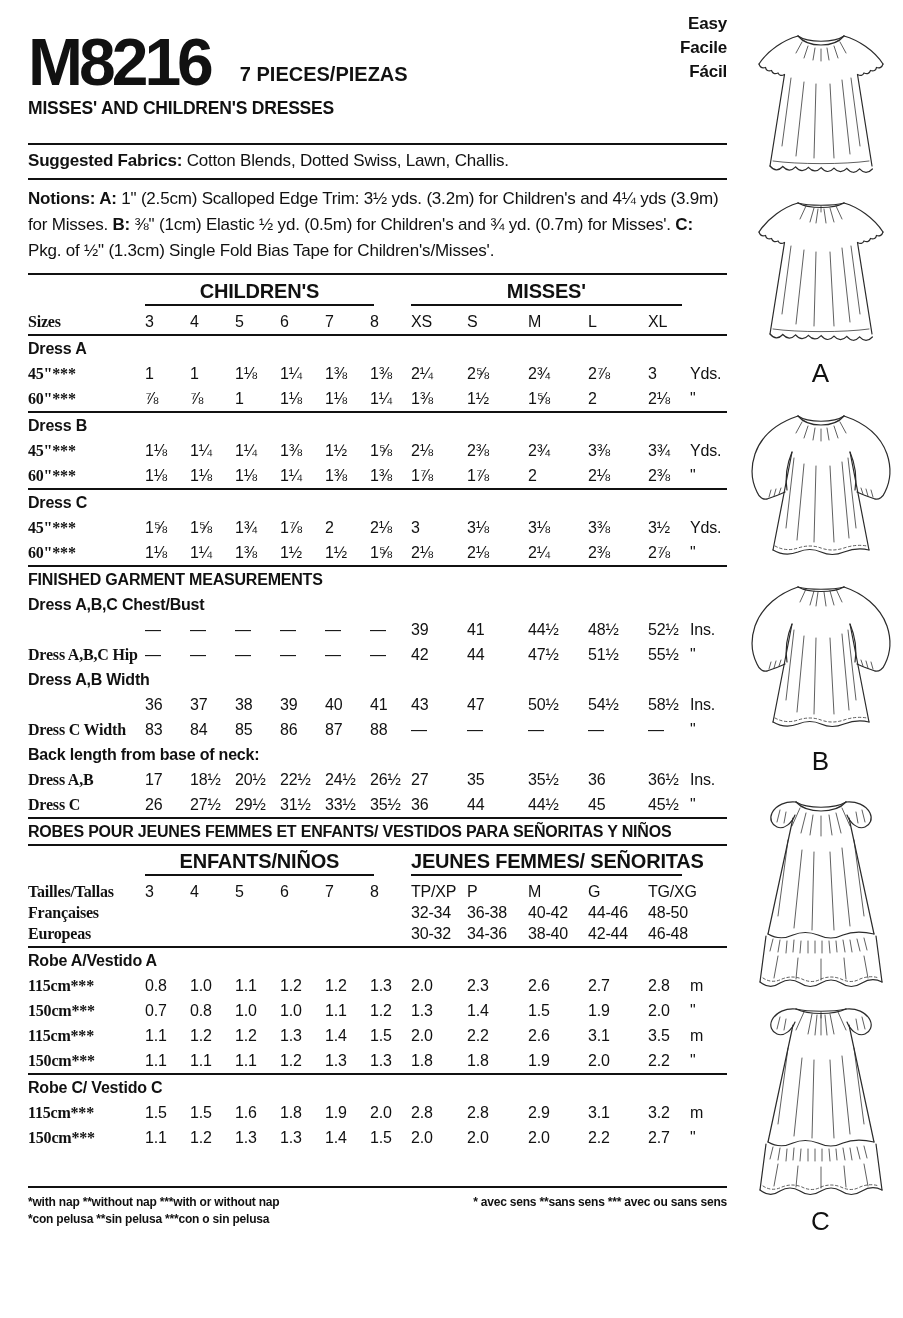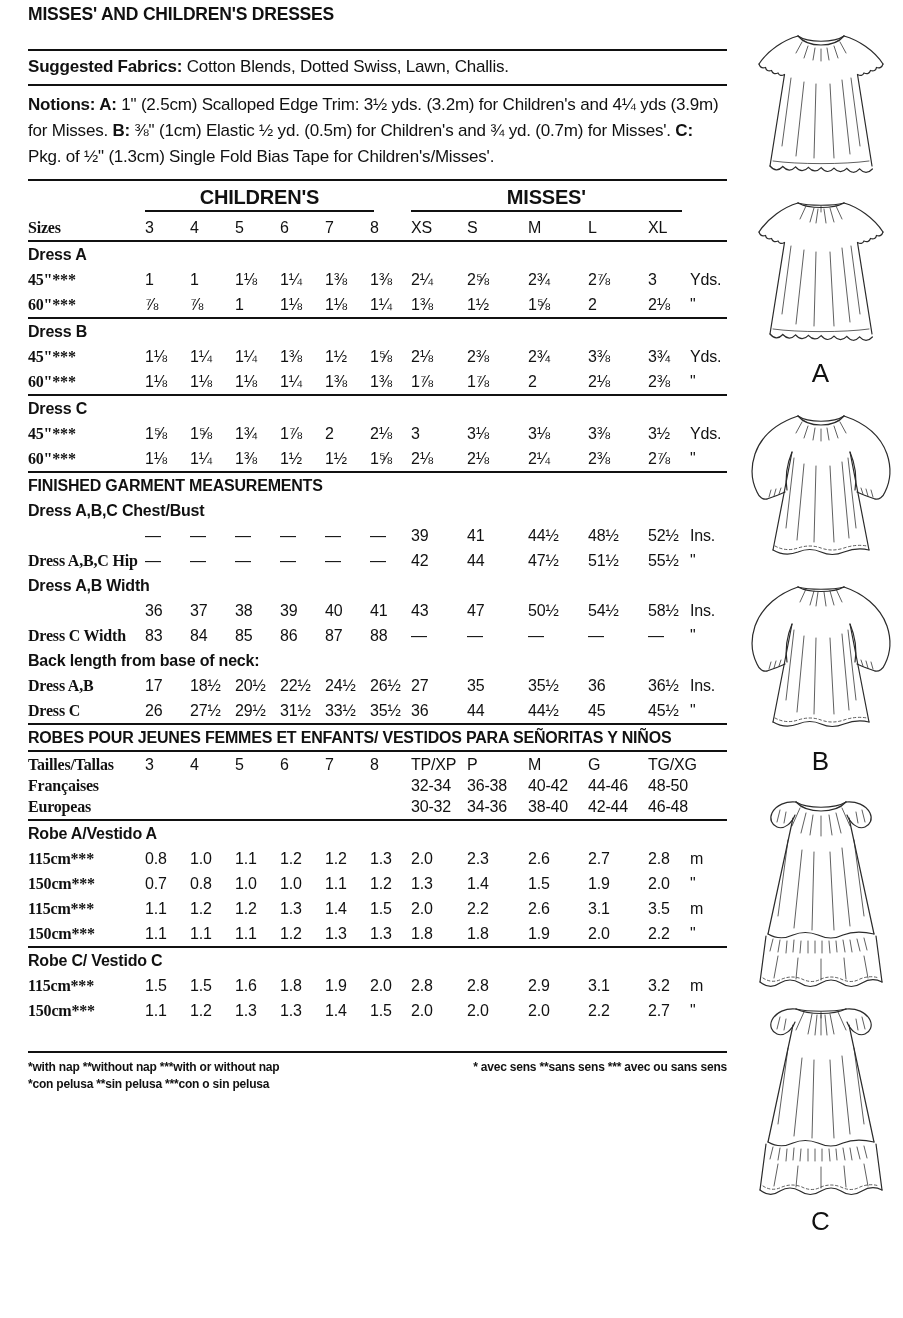--- a/index.html
+++ b/index.html
@@ -28,40 +28,49 @@
   td.banner { font-weight:700; font-size:16.5px; border-top:2.5px solid #111; border-bottom:2.5px solid #111;
               padding:5px 0 4px; }
   tr.rule td { border-top:2.5px solid #111; }
   tr.tight td { padding-top:0; }
   td.grp { padding-bottom:0; }
   .grpline { border-bottom:2px solid #111; font-weight:700; font-size:20px; text-align:center;
              width:86%; padding-bottom:1px; }
   .grpline-r { width:97%; }
 
   
-  .footnotes { border-top:2.5px solid #111; margin-top:28px; padding-top:6px; display:flex;
+  .footnotes { border-top:2.5px solid #111; margin-top:36px; padding-top:6px; display:flex;
                justify-content:space-between; font-size:12px; font-weight:700; line-height:17px; }
   .footnotes .fn-right { text-align:right; }
 
   
   .art { position:absolute; left:738px; top:0; width:165px; height:1318px; }
   .figure { position:absolute; left:0; width:165px; display:flex; flex-direction:column; align-items:center; }
   .fig-a { top:20px; } .fig-b { top:400px; } .fig-c { top:788px; }
   .fig-label { font-size:26px; margin-top:2px; letter-spacing:0; }
   svg.dress { display:block; }
   svg.dress path, svg.dress line { fill:none; stroke:#2b2b2b; stroke-width:1.2; stroke-linecap:round; }
   svg.dress .fine { stroke-width:0.75; }
   svg.dress .dash { stroke-width:0.75; stroke-dasharray:2.5 2.5; }
 </style>
 </head>
 <body>
 
 <div class="page">
   <div class="content">
 
+    <div class="masthead">
+      <div class="pattern-number">M8216</div>
+      <div class="pieces">7 PIECES/PIEZAS</div>
+      <div class="difficulty">
+        <div>Easy</div>
+        <div>Facile</div>
+        <div>Fácil</div>
+      </div>
+    </div>
 
     <div class="doc-title">MISSES' AND CHILDREN'S DRESSES</div>
 
     <div class="fabrics"><b>Suggested Fabrics:</b><span> Cotton Blends, Dotted Swiss, Lawn, Challis.</span></div>
 
     <div class="notions"><b>Notions: A:</b><span> 1" (2.5cm) Scalloped Edge Trim: 3½ yds. (3.2m) for Children's and 4¼ yds (3.9m) for Misses. </span><b>B:</b><span> ⅜" (1cm) Elastic ½ yd. (0.5m) for Children's and ¾ yd. (0.7m) for Misses'. </span><b>C:</b><span> Pkg. of ½" (1.3cm) Single Fold Bias Tape for Children's/Misses'.</span></div>
 
     <table class="spec">
       <colgroup>
         <col style="width:117px">
@@ -300,20 +309,30 @@
             <td class="num">35½</td>
             <td class="num">36</td>
             <td class="num">44</td>
             <td class="num">44½</td>
             <td class="num">45</td>
             <td class="num">45½</td>
             <td class="unit">"</td>
           </tr>
           <tr>
             <td class="banner" colspan="13">ROBES POUR JEUNES FEMMES ET ENFANTS/ VESTIDOS PARA SEÑORITAS Y NIÑOS</td>
+          </tr>
+          <tr>
+            <td></td>
+            <td class="grp" colspan="6">
+              <div class="grpline">ENFANTS/NIÑOS</div>
+            </td>
+            <td class="grp" colspan="5">
+              <div class="grpline grpline-r">JEUNES FEMMES/ SEÑORITAS</div>
+            </td>
+            <td></td>
           </tr>
           <tr>
             <td class="lbl">Tailles/Tallas</td>
             <td class="num">3</td>
             <td class="num">4</td>
             <td class="num">5</td>
             <td class="num">6</td>
             <td class="num">7</td>
             <td class="num">8</td>
             <td class="num">TP/XP</td>

